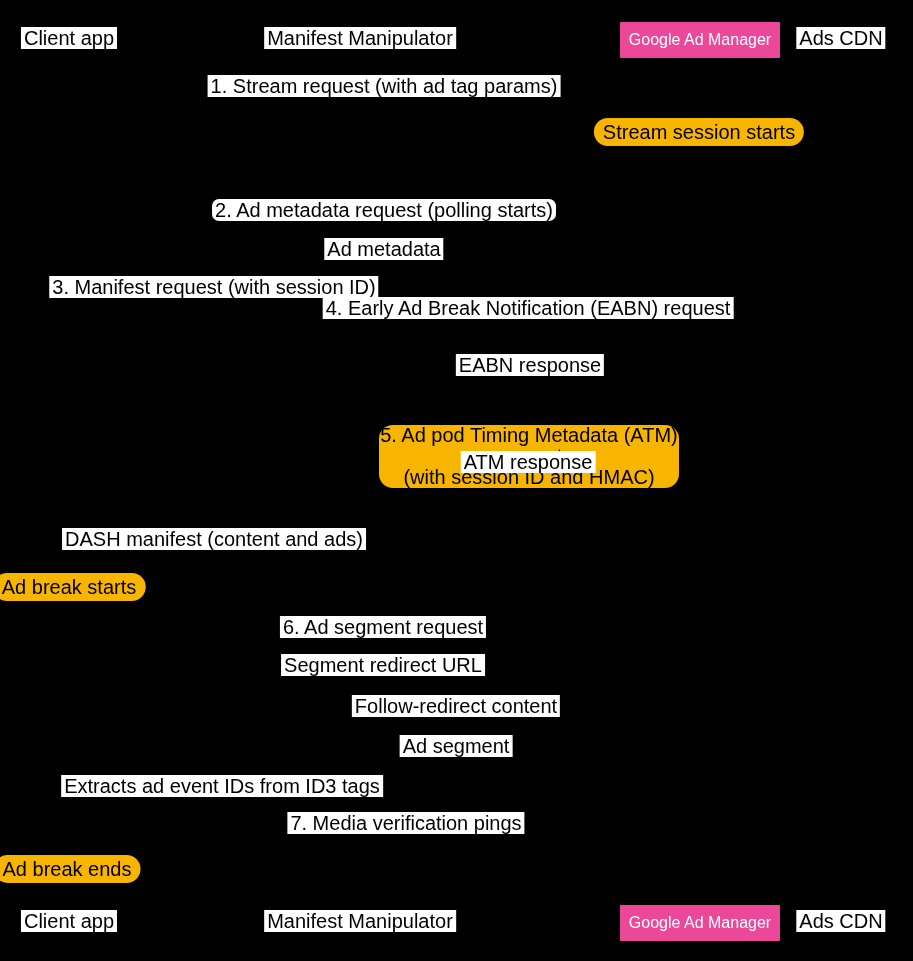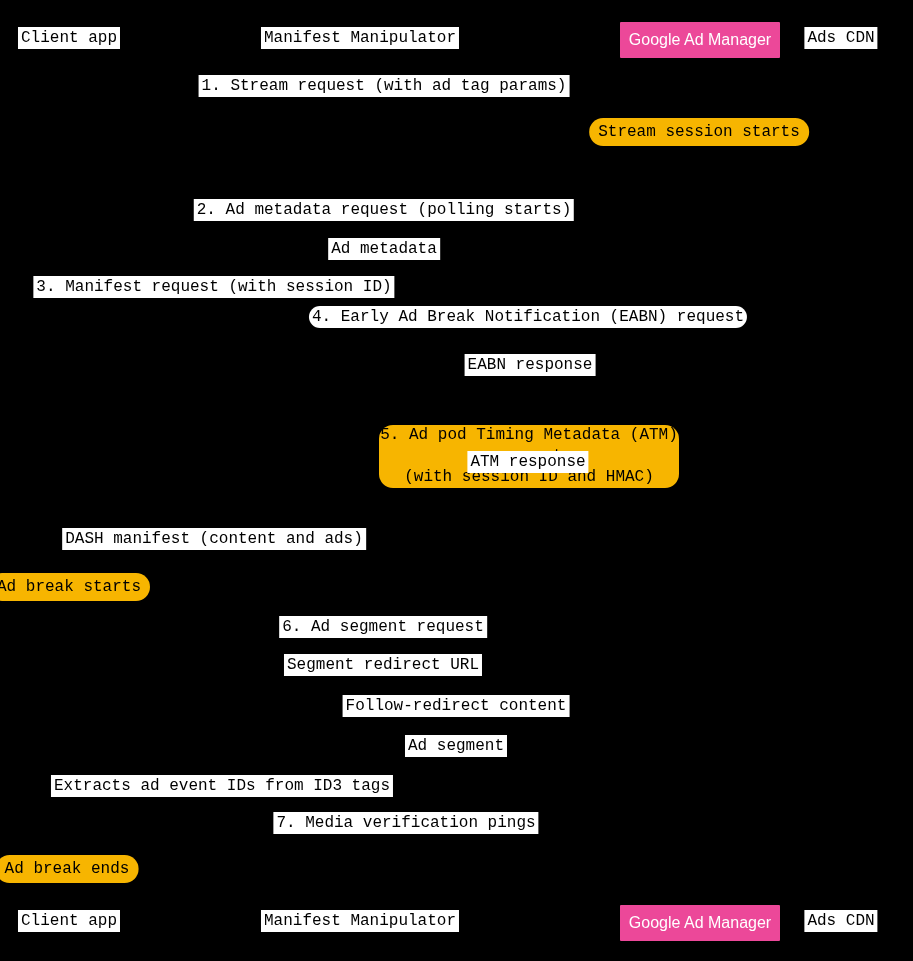--- a/index.html
+++ b/index.html
@@ -10,25 +10,24 @@
     height: 961px;
     background: #000000;
     overflow: hidden;
     font-family: "Liberation Sans", sans-serif;
   }
   .lbl {
     position: absolute;
     transform: translateX(-50%);
     background: #ffffff;
     color: #000000;
-    font-size: 16px;
+    font-size: 20px;
     line-height: 22px;
     padding: 0 3px;
     white-space: nowrap;
-    font-family: Liberation Mono, monospace;
   }
   .note {
     background: #F7B500;
     padding: 3px 9px;
     border-radius: 14px;
   }
   .note-multi {
     width: 300px;
     white-space: normal;
     text-align: center;
@@ -60,27 +59,27 @@
   <div class="lbl" style="left:69px; top:27px;">Client app</div>
   <div class="lbl" style="left:360px; top:27px;">Manifest Manipulator</div>
   <div class="actor-blue" style="left:700px; top:22px;">Google Ad Manager</div>
   <div class="lbl" style="left:841px; top:27px;">Ads CDN</div>
 
   <div class="lbl" style="left:384px; top:75px;">1. Stream request (with ad tag params)</div>
 
   <div class="lbl note" style="left:699px; top:118px;">Stream session starts</div>
 
 
-  <div class="lbl" style="left:384px; top:199px;">2. Ad metadata request (polling starts)</div>
+  <div class="lbl" style="left:384px; top:199px;border-radius:7px;">2. Ad metadata request (polling starts)</div>
 
   <div class="lbl" style="left:384px; top:238px;">Ad metadata</div>
 
   <div class="lbl" style="left:214px; top:276px;">3. Manifest request (with session ID)</div>
 
-  <div class="lbl" style="left:528px; top:306px;border-radius:11px;">4. Early Ad Break Notification (EABN) request</div>
+  <div class="lbl" style="left:528px; top:297px;">4. Early Ad Break Notification (EABN) request</div>
 
   <div class="lbl" style="left:530px; top:354px;">EABN response</div>
 
   <div class="lbl note note-multi" style="left:529px; top:385px;margin-top:40px;">
     <span>5. Ad pod Timing Metadata (ATM) request</span>
     <span>(with session ID and HMAC)</span>
   </div>
 
   <div class="lbl" style="left:528px; top:451px;">ATM response</div>
 

